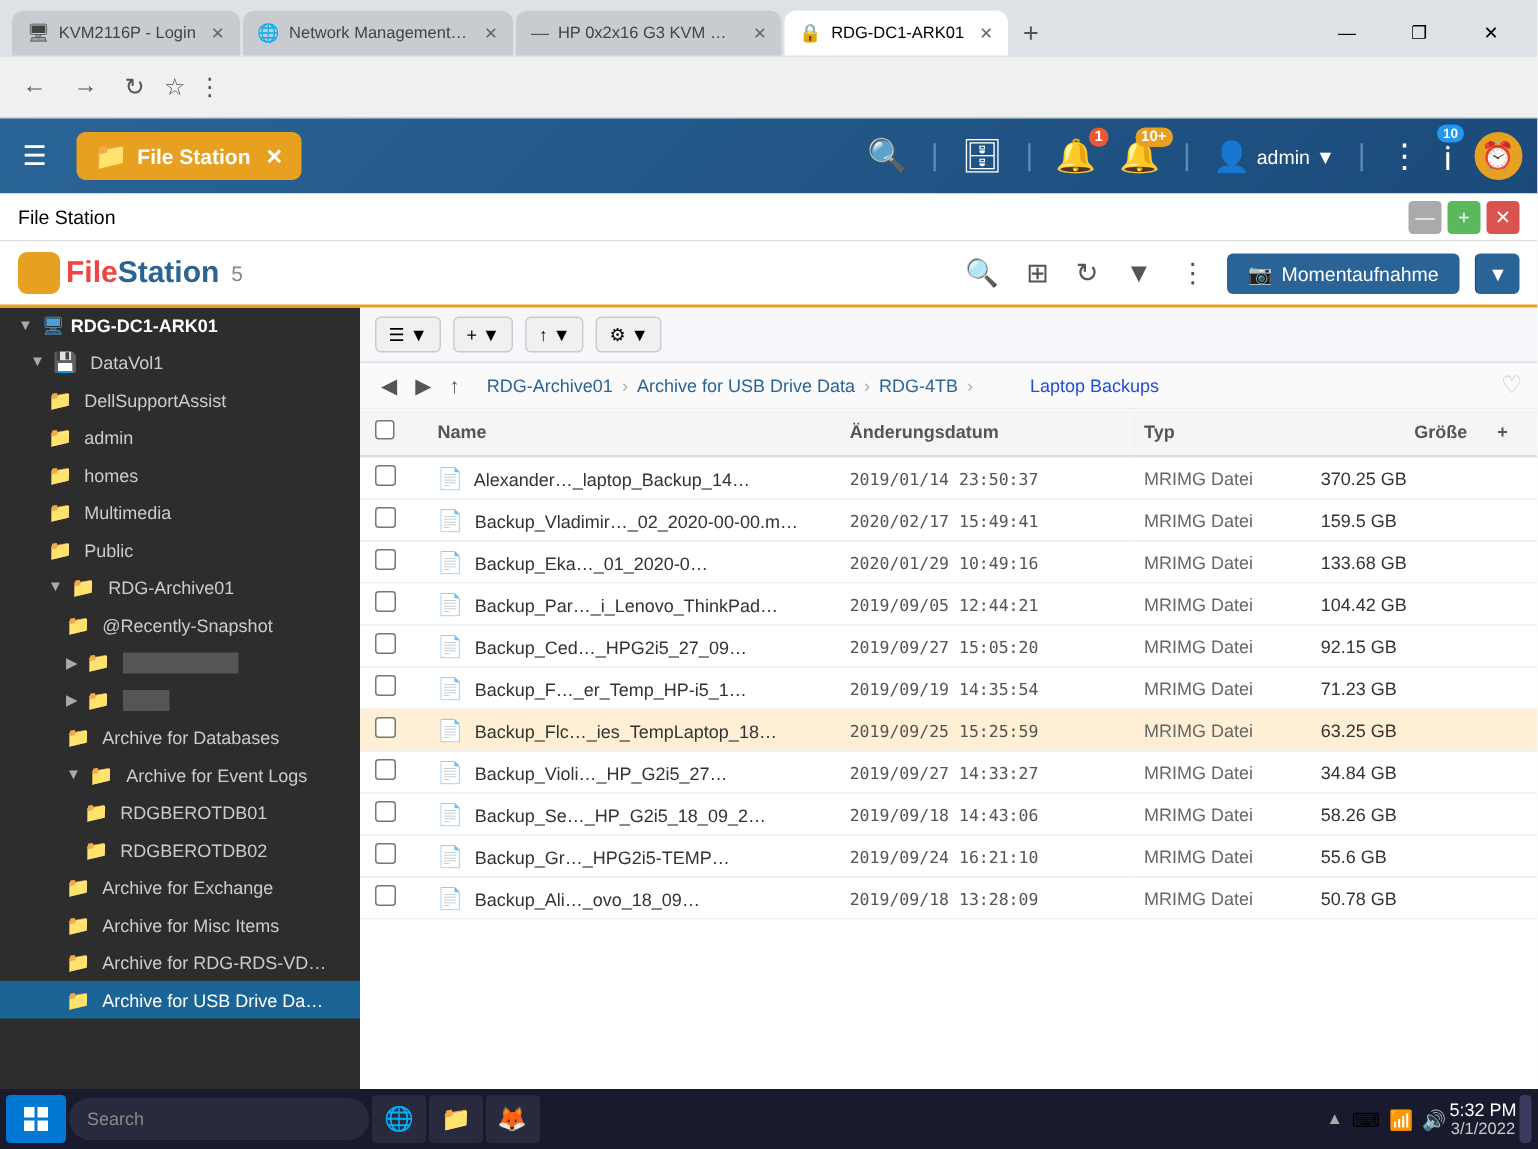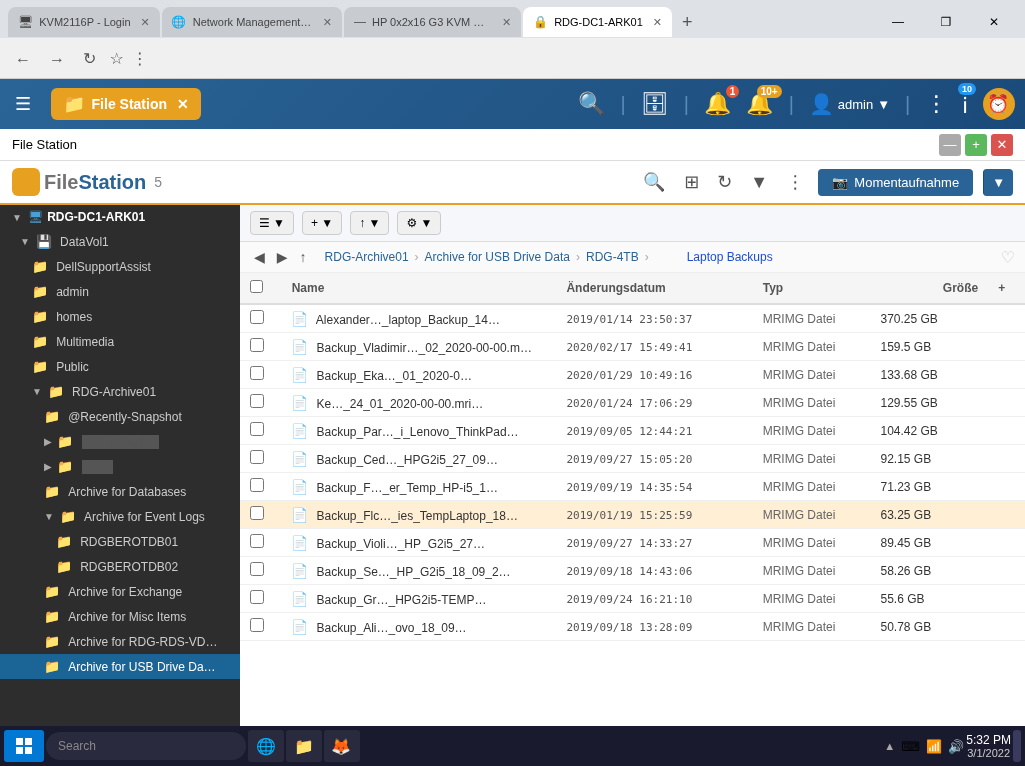--- a/index.html
+++ b/index.html
@@ -44,21 +44,21 @@
     .app-win-btn.close-app { background: #d9534f; color: #fff; }
 
     
     .filestation-body { display: flex; flex-direction: column; height: calc(766px - 38px - 40px - 50px - 32px); background: #f5f7fa; }
 
     
     .fs-toolbar { background: #fff; border-bottom: 2px solid #e8a020; display: flex; align-items: center; padding: 6px 12px; gap: 8px; }
     .fs-logo { display: flex; align-items: center; gap: 4px; }
     .fs-logo-icon { width: 28px; height: 28px; background: #e8a020; border-radius: 6px; }
     .fs-logo-text { font-size: 20px; font-weight: bold; }
-    .fs-logo-text span.file { color: #737373; }
+    .fs-logo-text span.file { color: #ef4444; }
     .fs-logo-text span.station { color: #2a6496; }
     .fs-logo-version { color: #888; font-size: 14px; }
     .fs-actions { margin-left: auto; display: flex; gap: 10px; align-items: center; }
     .fs-action-btn { background: none; border: none; cursor: pointer; font-size: 18px; color: #555; padding: 4px; }
     .snapshot-btn { background: #2a6496; color: #fff; border: none; border-radius: 4px; padding: 6px 14px; cursor: pointer; display: flex; align-items: center; gap: 6px; font-size: 13px; }
     .snapshot-dropdown { background: #2a6496; color: #fff; border: none; border-radius: 4px; padding: 6px 8px; cursor: pointer; font-size: 13px; border-left: 1px solid #1a4a7a; }
 
     
     .fs-main { display: flex; flex: 1; overflow: hidden; }
 
@@ -395,31 +395,20 @@
       </td>
       <td><span class="file-date">2020/01/29 10:49:16</span></td>
       <td><span class="file-type">MRIMG Datei</span></td>
       <td><span class="file-size">133.68 GB</span></td>
       <td></td>
     </tr>
               <tr>
       <td><input type="checkbox" class="file-row-cb" style=""></td>
       <td>
         <span class="file-icon">📄</span>
-        <span class="file-name">Ke…_24_01_2020-00-00.mri…</span>
-      </td>
-      <td><span class="file-date">2020/01/24 17:06:29</span></td>
-      <td><span class="file-type">MRIMG Datei</span></td>
-      <td><span class="file-size">129.55 GB</span></td>
-      <td></td>
-    </tr>
-              <tr>
-      <td><input type="checkbox" class="file-row-cb" style=""></td>
-      <td>
-        <span class="file-icon">📄</span>
         <span class="file-name">Backup_Par…_i_Lenovo_ThinkPad…</span>
       </td>
       <td><span class="file-date">2019/09/05 12:44:21</span></td>
       <td><span class="file-type">MRIMG Datei</span></td>
       <td><span class="file-size">104.42 GB</span></td>
       <td></td>
     </tr>
               <tr>
       <td><input type="checkbox" class="file-row-cb" style=""></td>
       <td>
@@ -441,34 +430,34 @@
       <td><span class="file-type">MRIMG Datei</span></td>
       <td><span class="file-size">71.23 GB</span></td>
       <td></td>
     </tr>
               <tr class="highlighted">
       <td><input type="checkbox" class="file-row-cb" style=""></td>
       <td>
         <span class="file-icon">📄</span>
         <span class="file-name">Backup_Flc…_ies_TempLaptop_18…</span>
       </td>
-      <td><span class="file-date">2019/01/19 15:25:59</span></td>
+      <td><span class="file-date">2019/09/25 15:25:59</span></td>
       <td><span class="file-type">MRIMG Datei</span></td>
       <td><span class="file-size">63.25 GB</span></td>
       <td></td>
     </tr>
               <tr>
       <td><input type="checkbox" class="file-row-cb" style=""></td>
       <td>
         <span class="file-icon">📄</span>
         <span class="file-name">Backup_Violi…_HP_G2i5_27…</span>
       </td>
       <td><span class="file-date">2019/09/27 14:33:27</span></td>
       <td><span class="file-type">MRIMG Datei</span></td>
-      <td><span class="file-size">89.45 GB</span></td>
+      <td><span class="file-size">34.84 GB</span></td>
       <td></td>
     </tr>
               <tr>
       <td><input type="checkbox" class="file-row-cb" style=""></td>
       <td>
         <span class="file-icon">📄</span>
         <span class="file-name">Backup_Se…_HP_G2i5_18_09_2…</span>
       </td>
       <td><span class="file-date">2019/09/18 14:43:06</span></td>
       <td><span class="file-type">MRIMG Datei</span></td>

